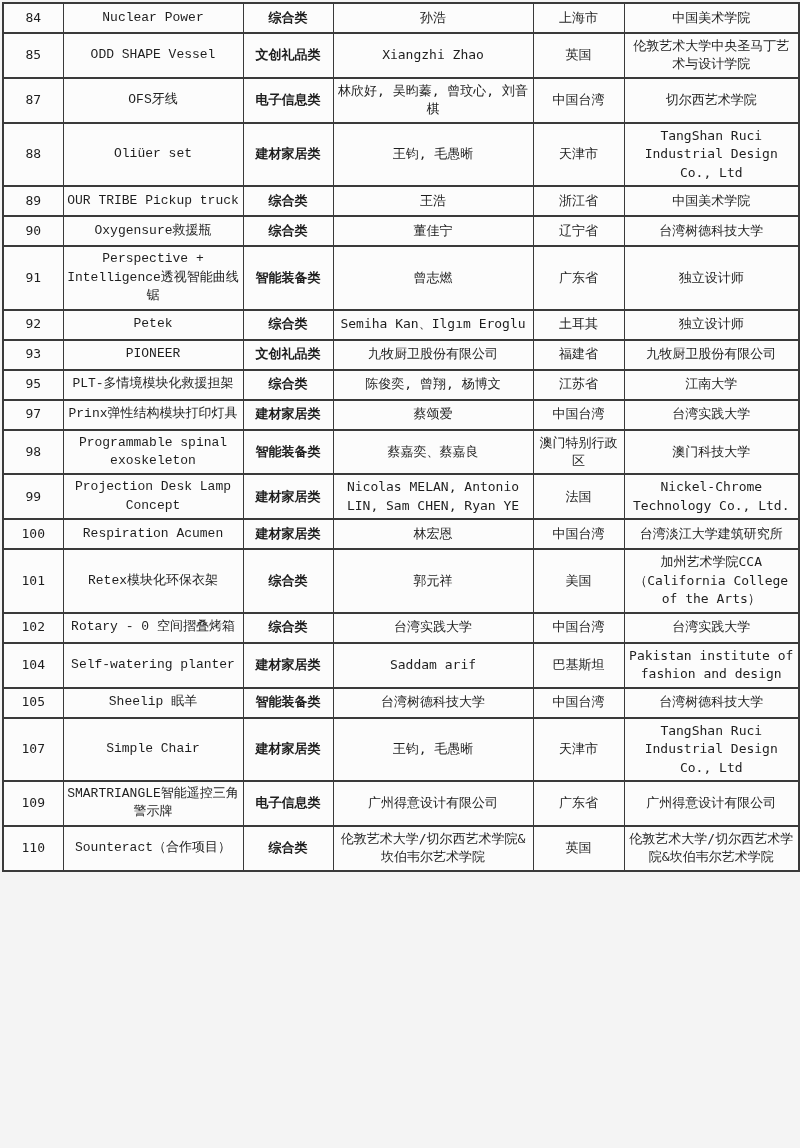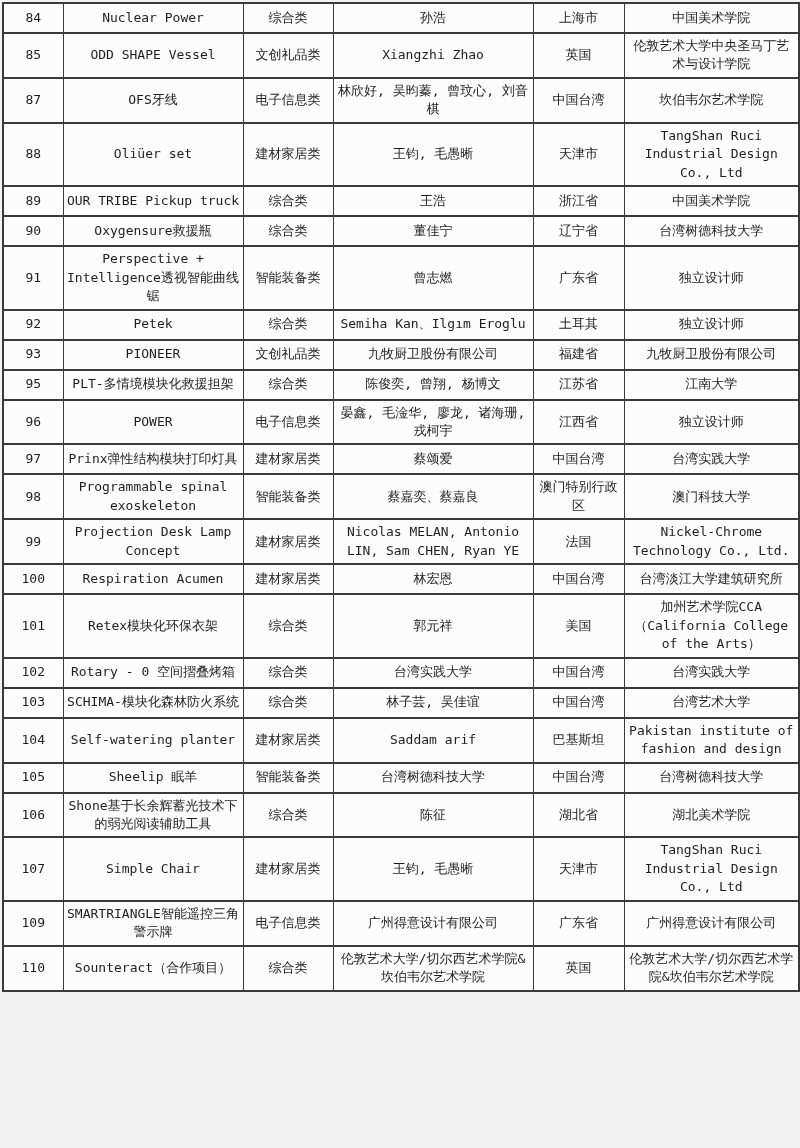--- a/index.html
+++ b/index.html
@@ -38,22 +38,22 @@
     vertical-align: middle;
     font-size: 13px;
     line-height: 1.42;
     padding: 3px 3px;
     height: 30px;
     word-break: break-word;
     overflow-wrap: break-word;
   }
   table.entries { border: 2px solid var(--border-color); }
   td.col-no          { width: 60px; }
-  td.col-name        { width: 180px; }
-  td.col-category    { width: 90px; }
+  td.col-name        { width: 180px; font-family: Liberation Mono, monospace; }
+  td.col-category    { width: 90px; font-weight: bold; }
   td.col-designer    { width: 200px; margin-left: 24px; }
   td.col-region      { width: 91px; }
   td.col-institution { width: 175px; }
 </style>
 </head>
 <body>
 
 <div class="page">
   <table class="entries">
     <colgroup>
@@ -80,21 +80,21 @@
           <td class="col-designer">Xiangzhi Zhao</td>
           <td class="col-region">英国</td>
           <td class="col-institution">伦敦艺术大学中央圣马丁艺术与设计学院</td>
         </tr>
         <tr>
           <td class="col-no">87</td>
           <td class="col-name">OFS牙线</td>
           <td class="col-category">电子信息类</td>
           <td class="col-designer">林欣好, 吴昀蓁, 曾玟心, 刘音棋</td>
           <td class="col-region">中国台湾</td>
-          <td class="col-institution">坎伯韦尔艺术学院</td>
+          <td class="col-institution">切尔西艺术学院</td>
         </tr>
         <tr>
           <td class="col-no">88</td>
           <td class="col-name">Oliüer set</td>
           <td class="col-category">建材家居类</td>
           <td class="col-designer">王钧, 毛愚晰</td>
           <td class="col-region">天津市</td>
           <td class="col-institution">TangShan Ruci Industrial Design Co., Ltd</td>
         </tr>
         <tr>
@@ -139,28 +139,20 @@
         </tr>
         <tr>
           <td class="col-no">95</td>
           <td class="col-name">PLT-多情境模块化救援担架</td>
           <td class="col-category">综合类</td>
           <td class="col-designer">陈俊奕, 曾翔, 杨博文</td>
           <td class="col-region">江苏省</td>
           <td class="col-institution">江南大学</td>
         </tr>
         <tr>
-          <td class="col-no">96</td>
-          <td class="col-name">POWER</td>
-          <td class="col-category">电子信息类</td>
-          <td class="col-designer">晏鑫, 毛淦华, 廖龙, 诸海珊, 戎柯宇</td>
-          <td class="col-region">江西省</td>
-          <td class="col-institution">独立设计师</td>
-        </tr>
-        <tr>
           <td class="col-no">97</td>
           <td class="col-name">Prinx弹性结构模块打印灯具</td>
           <td class="col-category">建材家居类</td>
           <td class="col-designer">蔡颂爱</td>
           <td class="col-region">中国台湾</td>
           <td class="col-institution">台湾实践大学</td>
         </tr>
         <tr>
           <td class="col-no">98</td>
           <td class="col-name">Programmable spinal exoskeleton</td>
@@ -195,50 +187,34 @@
         </tr>
         <tr>
           <td class="col-no">102</td>
           <td class="col-name">Rotary - 0 空间摺叠烤箱</td>
           <td class="col-category">综合类</td>
           <td class="col-designer">台湾实践大学</td>
           <td class="col-region">中国台湾</td>
           <td class="col-institution">台湾实践大学</td>
         </tr>
         <tr>
-          <td class="col-no">103</td>
-          <td class="col-name">SCHIMA-模块化森林防火系统</td>
-          <td class="col-category">综合类</td>
-          <td class="col-designer">林子芸, 吴佳谊</td>
-          <td class="col-region">中国台湾</td>
-          <td class="col-institution">台湾艺术大学</td>
-        </tr>
-        <tr>
           <td class="col-no">104</td>
           <td class="col-name">Self-watering planter</td>
           <td class="col-category">建材家居类</td>
           <td class="col-designer">Saddam arif</td>
           <td class="col-region">巴基斯坦</td>
           <td class="col-institution">Pakistan institute of fashion and design</td>
         </tr>
         <tr>
           <td class="col-no">105</td>
           <td class="col-name">Sheelip 眠羊</td>
           <td class="col-category">智能装备类</td>
           <td class="col-designer">台湾树德科技大学</td>
           <td class="col-region">中国台湾</td>
           <td class="col-institution">台湾树德科技大学</td>
-        </tr>
-        <tr>
-          <td class="col-no">106</td>
-          <td class="col-name">Shone基于长余辉蓄光技术下的弱光阅读辅助工具</td>
-          <td class="col-category">综合类</td>
-          <td class="col-designer">陈征</td>
-          <td class="col-region">湖北省</td>
-          <td class="col-institution">湖北美术学院</td>
         </tr>
         <tr>
           <td class="col-no">107</td>
           <td class="col-name">Simple Chair</td>
           <td class="col-category">建材家居类</td>
           <td class="col-designer">王钧, 毛愚晰</td>
           <td class="col-region">天津市</td>
           <td class="col-institution">TangShan Ruci Industrial Design Co., Ltd</td>
         </tr>
         <tr>

